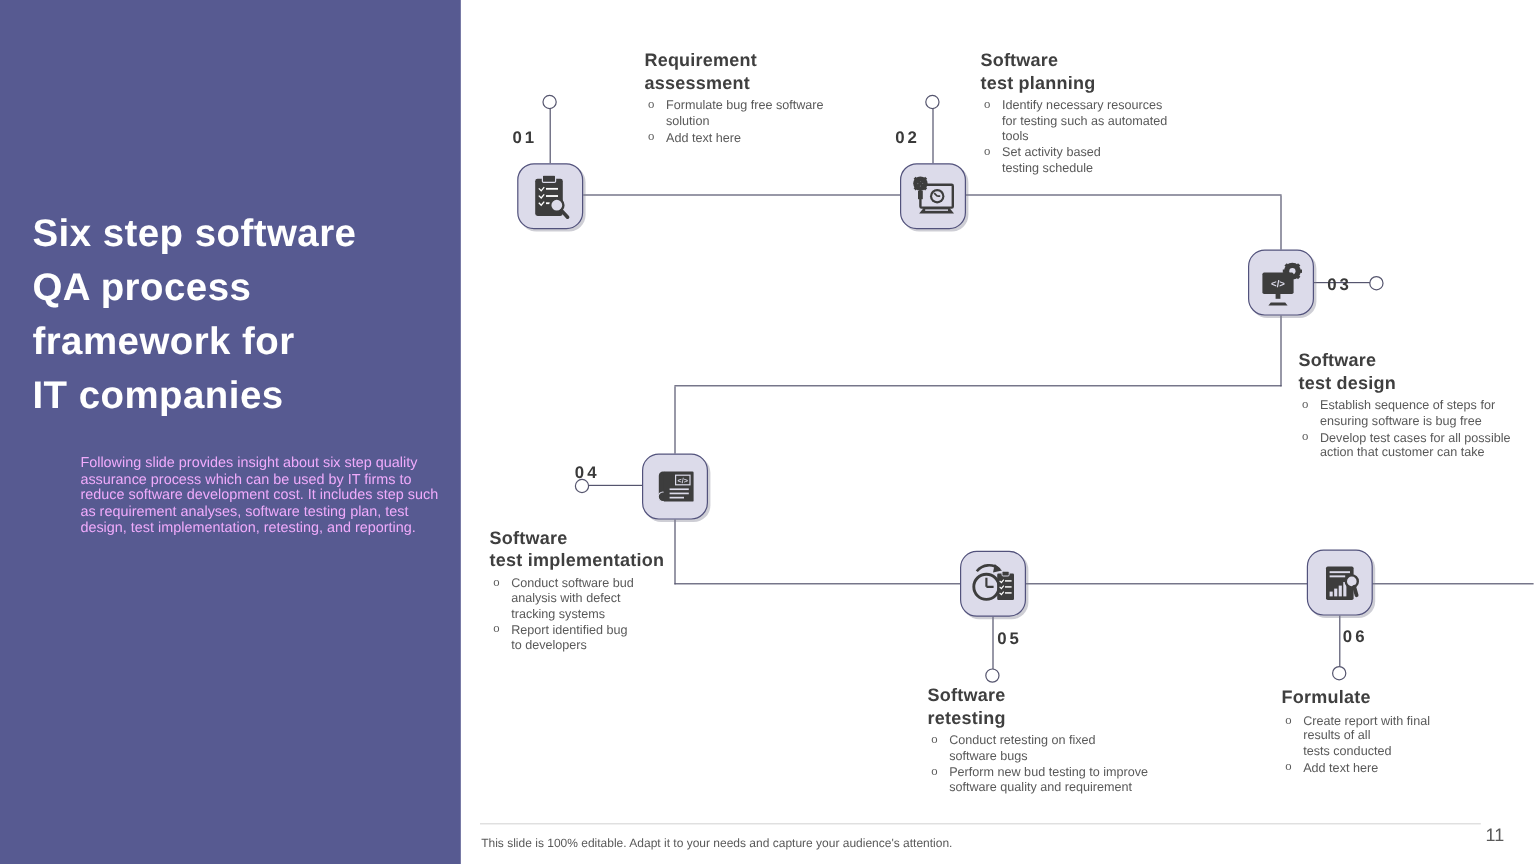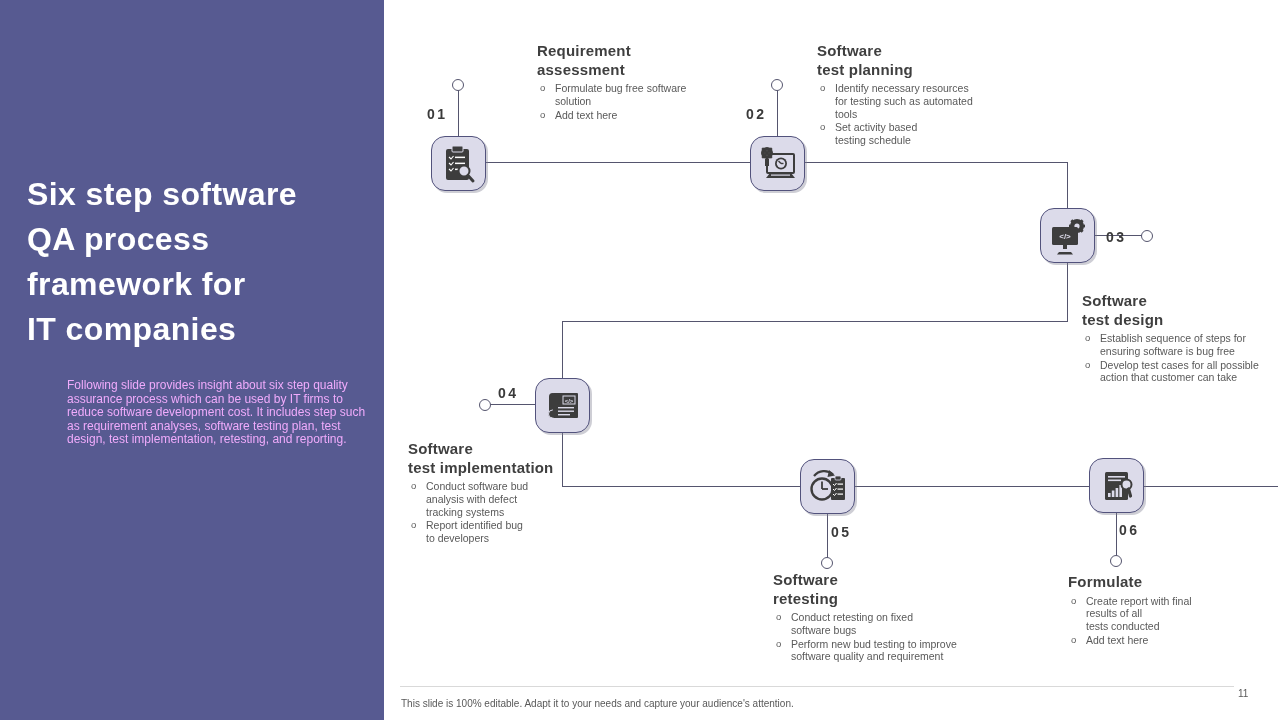--- a/index.html
+++ b/index.html
@@ -40,30 +40,30 @@
   .steptext .h3{
     margin:0 0 3px 0;font-size:15px;font-weight:bold;color:#3f3f3f;
     line-height:18.5px;white-space:pre-line;letter-spacing:.2px;
   }
   .bullet{display:flex;color:#595959;font-size:10.5px;line-height:12.8px;margin-bottom:1px;}
   .bullet .marker{flex:0 0 18px;width:18px;font-size:9.5px;padding-left:3px;box-sizing:border-box;}
   .bullet .btext{white-space:pre-line;}
   
   .footer-line{position:absolute;left:400px;top:686px;width:834px;height:1px;background:#d9d9d9;}
   .footer-text{position:absolute;left:401px;top:698px;font-size:10px;color:#595959;}
-  .page-num{position:absolute;left:1238px;top:688px;font-size:10px;color:#595959;}
+  .page-num{position:absolute;left:1238px;top:688px;font-size:15px;color:#595959;}
 
   
   .n01{left:427px;top:106px;} .c01{left:452px;top:79px;} .b01{left:431px;top:136px;} .t1{left:492px;top:42px;width:172px;margin-left:45px;}
   
   .n02{left:746px;top:106px;} .c02{left:771px;top:79px;} .b02{left:750px;top:136px;} .t2{left:817px;top:42px;width:172px;}
   
   .n03{left:1106px;top:216px;margin-top:13px;} .c03{left:1141px;top:230px;} .b03{left:1040px;top:208px;} .t3{left:1082px;top:292px;width:205px;}
   
-  .n04{left:498px;top:385px;} .c04{left:479px;top:399px;} .b04{left:535px;top:378px;} .t4{left:408px;top:440px;width:172px;}
+  .n04{left:479px;top:385px;} .c04{left:479px;top:399px;} .b04{left:535px;top:378px;} .t4{left:408px;top:440px;width:172px;}
   
   .n05{left:831px;top:524px;} .c05{left:821px;top:557px;} .b05{left:800px;top:459px;} .t5{left:773px;top:571px;width:212px;}
   
   .n06{left:1119px;top:522px;} .c06{left:1110px;top:555px;} .b06{left:1089px;top:458px;} .t6{left:1068px;top:573px;width:172px;}
 </style>
 </head>
 <body>
 
 <div class="sidebar">
   <div class="sidebar-title">Six step software

